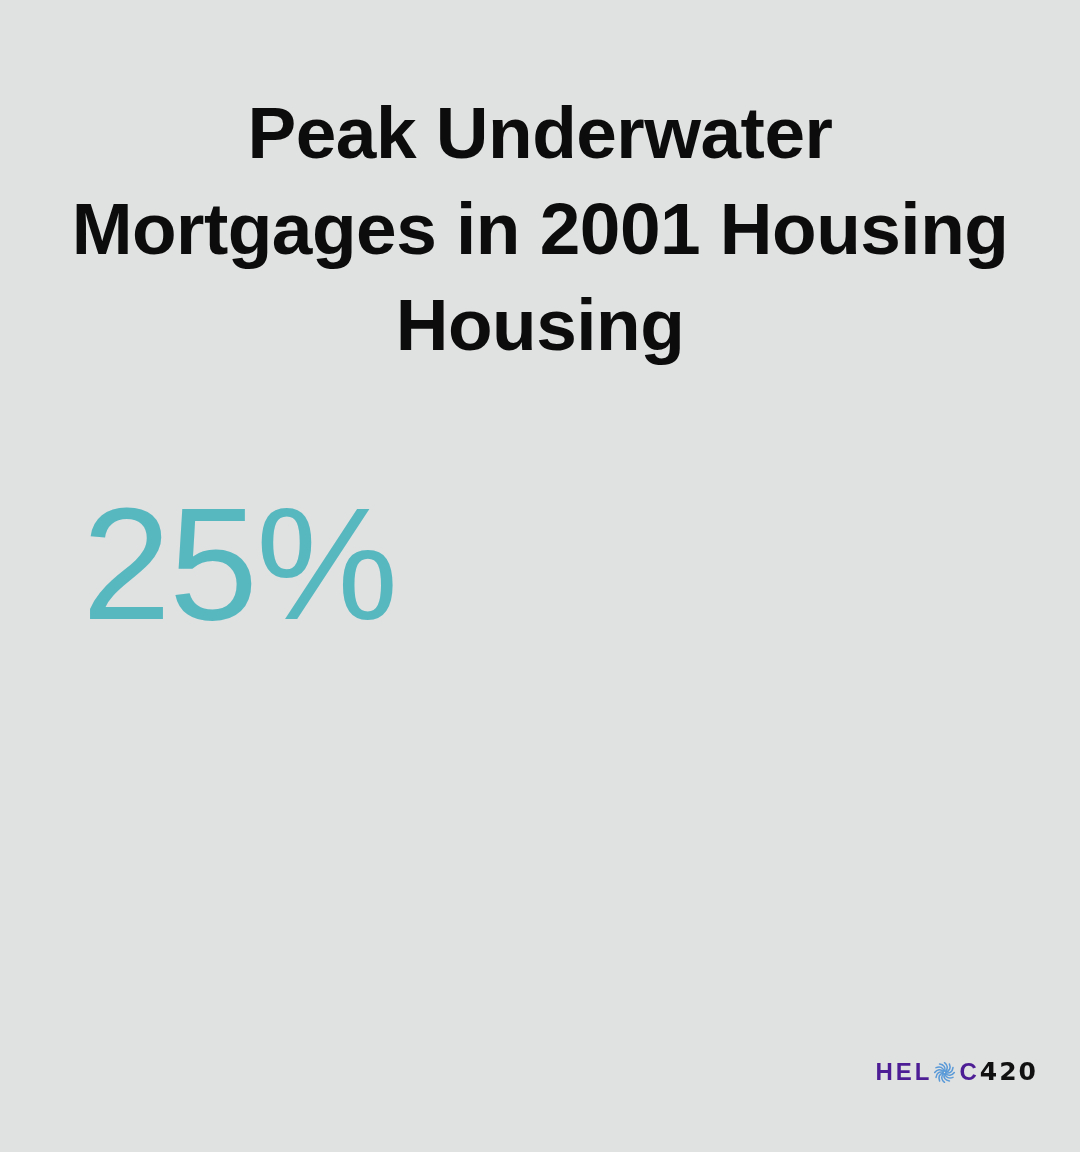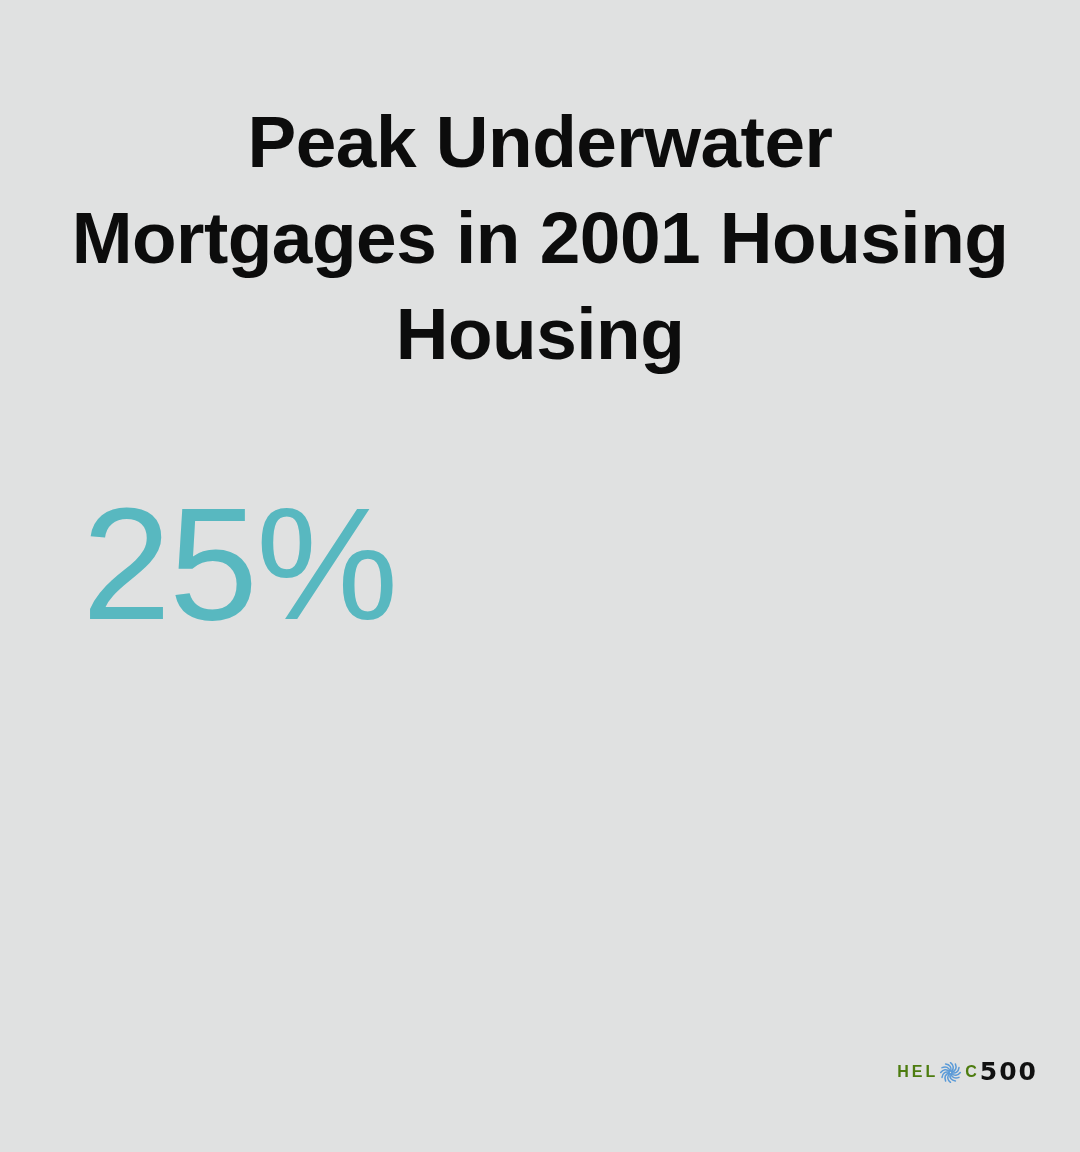--- a/index.html
+++ b/index.html
@@ -9,21 +9,21 @@
     height: 1152px;
     background: #e0e1e1;
     overflow: hidden;
     font-family: "Liberation Sans", sans-serif;
   }
   .title {
     position: absolute;
     top: 84px;
     left: 30px;
     right: 30px;
-    margin: 10px;
+    margin: 1px;
     text-align: center;
     font-size: 73px;
     line-height: 96px;
     font-weight: 700;
     letter-spacing: -0.5px;
     color: #0c0c0c;
   }
   .title .line { display: block; }
   .stat-value {
     position: absolute;
@@ -50,22 +50,22 @@
     position: absolute;
     right: 42px;
     top: 1059px;
     height: 26px;
     display: flex;
     align-items: center;
     white-space: nowrap;
     font-weight: 700;
   }
   .logo .blue {
-    color: #4d7c0f;
-    font-size: 16px;
+    color: #4c1d95;
+    font-size: 24px;
     letter-spacing: 3px;
     line-height: 26px;
   }
   .logo .dark {
     color: #111111;
     font-size: 25px;
     letter-spacing: 2px;
     line-height: 26px;
     font-family: "DejaVu Sans", sans-serif;
   }
@@ -100,16 +100,16 @@
       <path d="M12 2.6 C 15.2 5.0, 15.6 8.4, 12.9 10.9" transform="rotate(120 12 12)"></path>
       <path d="M12 2.6 C 15.2 5.0, 15.6 8.4, 12.9 10.9" transform="rotate(150 12 12)"></path>
       <path d="M12 2.6 C 15.2 5.0, 15.6 8.4, 12.9 10.9" transform="rotate(180 12 12)"></path>
       <path d="M12 2.6 C 15.2 5.0, 15.6 8.4, 12.9 10.9" transform="rotate(210 12 12)"></path>
       <path d="M12 2.6 C 15.2 5.0, 15.6 8.4, 12.9 10.9" transform="rotate(240 12 12)"></path>
       <path d="M12 2.6 C 15.2 5.0, 15.6 8.4, 12.9 10.9" transform="rotate(270 12 12)"></path>
       <path d="M12 2.6 C 15.2 5.0, 15.6 8.4, 12.9 10.9" transform="rotate(300 12 12)"></path>
       <path d="M12 2.6 C 15.2 5.0, 15.6 8.4, 12.9 10.9" transform="rotate(330 12 12)"></path>
     </svg>
     <span class="blue">C</span>
-    <span class="dark">500</span>
+    <span class="dark">420</span>
   </div>
 
 </div>
 
 </body></html>

